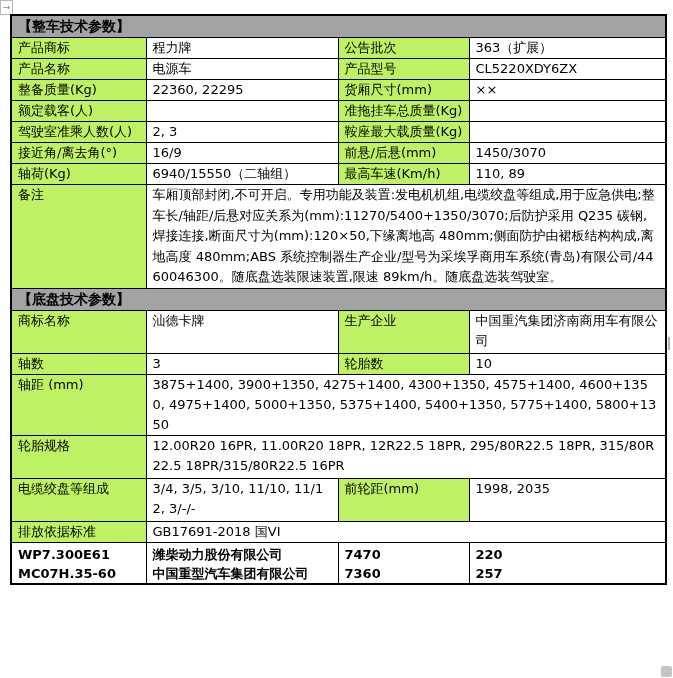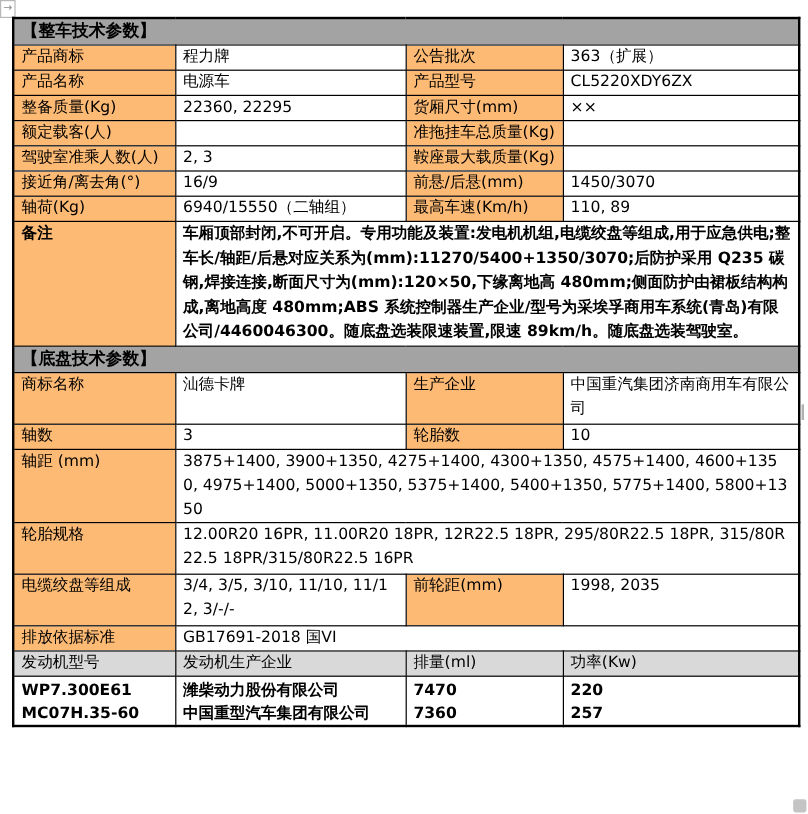--- a/index.html
+++ b/index.html
@@ -9,26 +9,26 @@
     color:#8a8a8a;font-size:9px;line-height:12px;text-align:center;background:#fff;}
   .edge-tick{position:absolute;left:668px;top:337px;width:2px;height:13px;background:#b0b0b0;}
   .corner-artifact{position:absolute;left:661px;top:666px;width:11px;height:11px;background:#c4c4c4;border-radius:2px;}
   table.spec{position:absolute;left:10px;top:14px;width:655px;border-collapse:collapse;
     table-layout:fixed;border:2px solid #000;}
   col.c1{width:135px;} col.c2{width:192px;} col.c3{width:131px;} col.c4{width:197px;}
   td{border:1px solid #000;vertical-align:top;padding:0 6px;font-size:13px;line-height:20px;
     overflow:hidden;word-break:break-all;}
   tr.r td{height:20px;}
   tr.section td{background:#a3a3a3;font-weight:bold;font-size:14px;height:21px;line-height:21px;}
-  td.remark{height:103px;line-height:20.6px;font-weight:bold;}
+  td.remark{height:103px;line-height:20.6px;}
   tr.tall td{height:42px;}
   tr.engine-head td{background:#d9d9d9;height:20px;}
   tr.engine-data td{height:38px;line-height:19px;padding-top:2px;}
   tr.engine-data div{height:19px;font-weight:bold;}
-  .lbl{background:#fdba74;}
+  .lbl{background:#bef264;}
 </style>
 </head>
 <body>
 
 <div class="page">
 
   <div class="tab-marker">→</div>
 
   <table class="spec">
     <colgroup>
@@ -121,26 +121,20 @@
       <td class="lbl">电缆绞盘等组成</td>
       <td class="val">3/4, 3/5, 3/10, 11/10, 11/12, 3/-/-</td>
       <td class="lbl">前轮距(mm)</td>
       <td class="val">1998, 2035</td>
     </tr>
     <tr class="r">
       <td class="lbl">排放依据标准</td>
       <td class="val" colspan="3">GB17691-2018 国VI</td>
     </tr>
 
-    <tr class="engine-head">
-      <td>发动机型号</td>
-      <td>发动机生产企业</td>
-      <td>排量(ml)</td>
-      <td>功率(Kw)</td>
-    </tr>
     <tr class="engine-data">
       <td>
         <div>WP7.300E61</div>
         <div>MC07H.35-60</div>
       </td>
       <td>
         <div>潍柴动力股份有限公司</div>
         <div>中国重型汽车集团有限公司</div>
       </td>
       <td>

